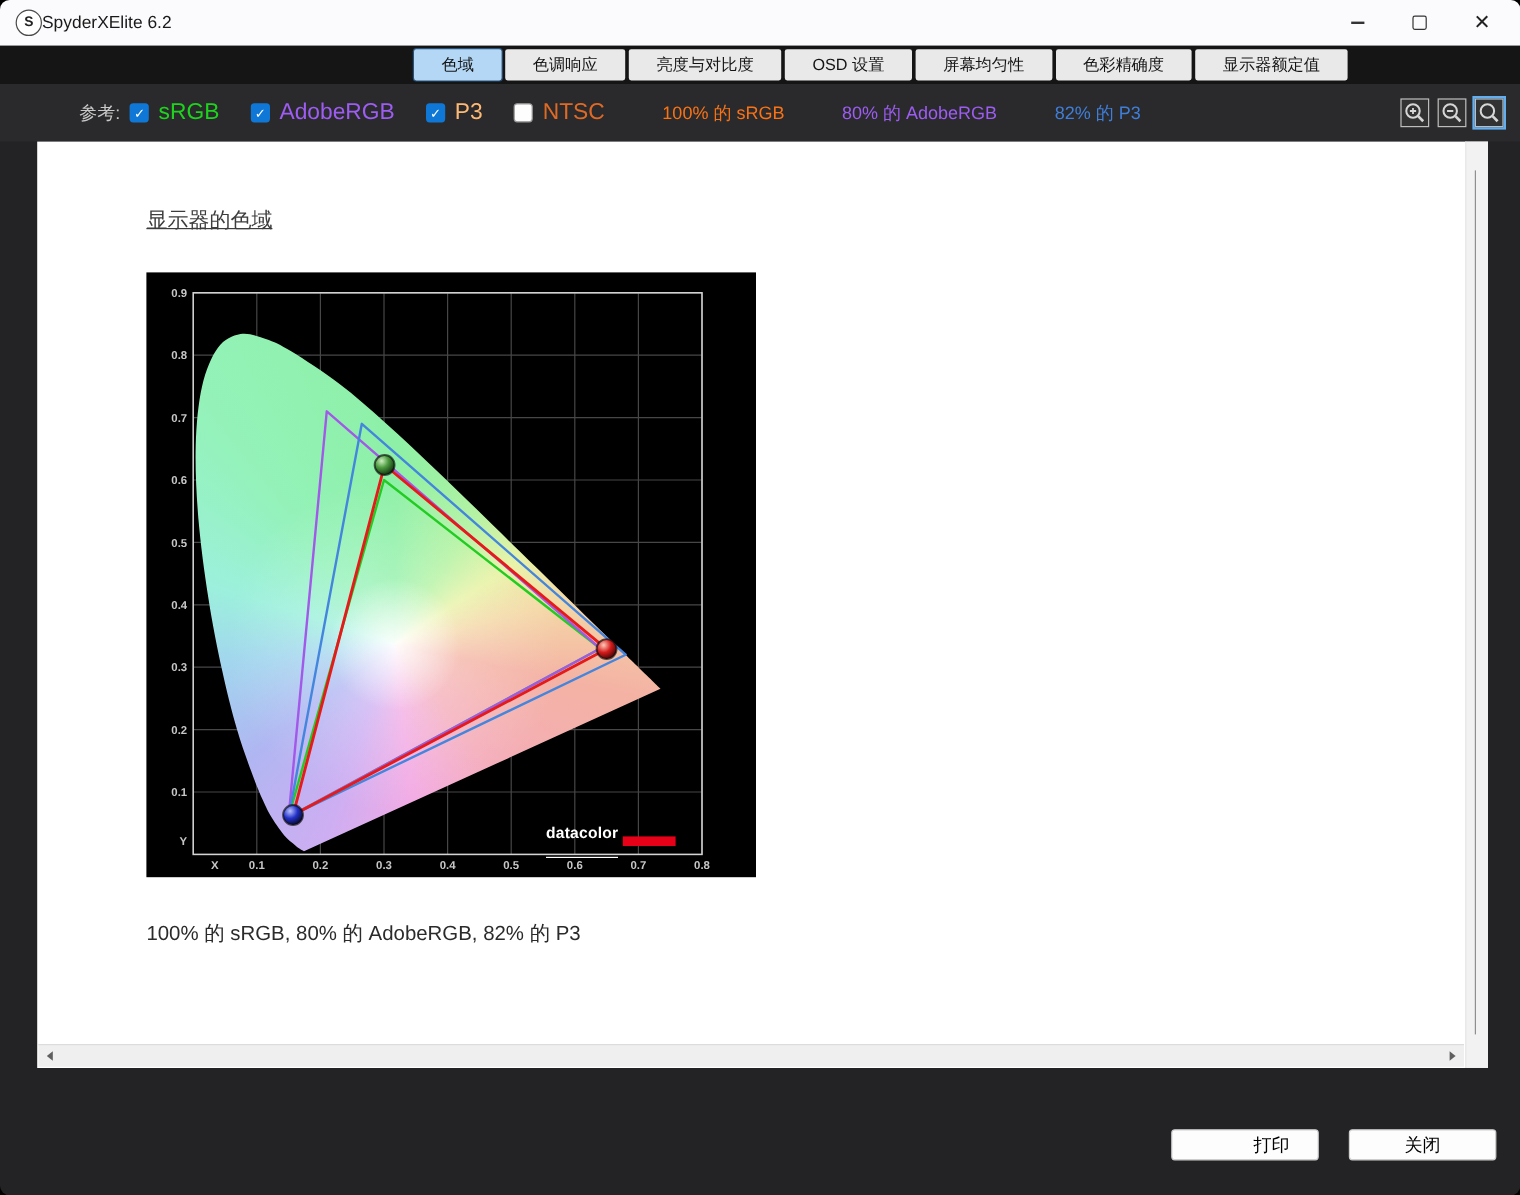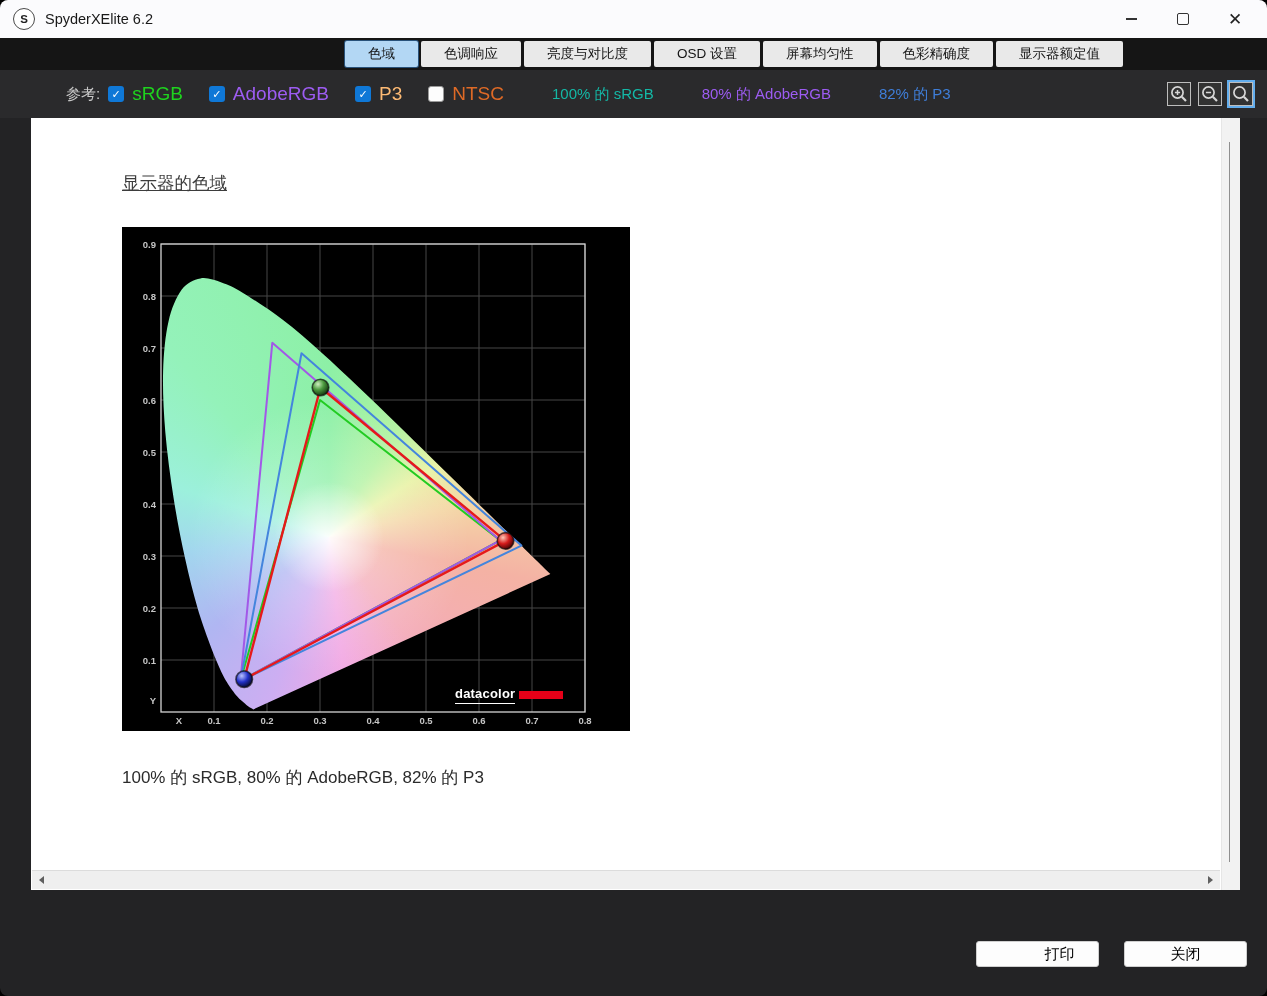--- a/index.html
+++ b/index.html
@@ -2,21 +2,21 @@
 <html><head>
 <meta charset="utf-8">
 <style>
   html,body{margin:0;padding:0;background:#000;}
   body{width:1267px;height:996px;position:relative;font-family:"Liberation Sans","DejaVu Sans",sans-serif;overflow:hidden;}
   .window{position:absolute;left:0;top:0;width:1267px;height:996px;background:#232325;border-radius:8px;overflow:hidden;}
 
   
   .titlebar{position:absolute;left:0;top:0;right:0;height:38px;background:#fbfbfd;border-bottom:1px solid #ececf2;display:flex;align-items:center;}
   .appicon{margin-left:13px;width:20px;height:20px;border:1.5px solid #4a4a4a;border-radius:50%;background:#fff;display:flex;align-items:center;justify-content:center;font-size:11.5px;font-weight:bold;color:#222;}
-  .title{margin-left:10px;font-size:14.5px;color:#191919;}
+  .title{font-size:14.5px;color:#191919;}
   .wbtns{margin-left:auto;display:flex;height:100%;margin-right:6px;}
   .wbtn{width:52px;height:100%;display:flex;align-items:center;justify-content:center;}
   .min-glyph{width:11px;height:1.5px;background:#333;}
   .max-glyph{width:10px;height:10px;border:1.3px solid #333;border-radius:2px;}
   .close-glyph{font-size:17px;color:#222;line-height:1;font-family:"DejaVu Sans",sans-serif;}
 
   
   .tabband{position:absolute;left:0;top:38px;right:0;height:32px;background:#151515;}
   .tab-bar{position:absolute;left:345px;top:3px;display:flex;gap:3px;}
   .tab{height:26px;line-height:26px;padding:0 23px;background:#e9e9e9;color:#141414;font-size:13.5px;border-radius:2px;white-space:nowrap;}
@@ -47,21 +47,21 @@
   .locus{position:absolute;left:0;top:0;width:508px;height:504px;
     background:
       radial-gradient(circle 55px at 207px 310px, rgba(255,255,255,.92), rgba(255,255,255,0)),
       radial-gradient(circle 140px at 207px 310px, rgba(255,255,255,.40), rgba(255,255,255,0)),
       conic-gradient(from 0deg at 207px 310px,
         #8df0a6 0deg,#b2f2a0 32deg,#e8f2a4 56deg,#f4d8a6 76deg,#f4b2a4 102deg,
         #f4acba 142deg,#f2aae4 174deg,#cdaef2 200deg,#b0b6f2 232deg,#a2d6ee 264deg,
         #9cf0dc 288deg,#94f2ba 320deg,#8df0a6 360deg);
   }
   .logo{position:absolute;left:333px;top:459px;display:flex;align-items:center;}
-  .logo-text{color:#fff;font-weight:bold;font-size:13px;border-bottom:1.5px solid #fff;padding-bottom:2px;letter-spacing:.2px;}
+  .logo-text{color:#fff;font-weight:bold;font-size:13px;border-bottom:1.5px solid #fff;padding-bottom:13px;letter-spacing:.2px;}
   .logo-swatch{width:44px;height:8px;background:#e60018;margin-left:4px;}
 
   
   .hscroll{position:absolute;left:1px;bottom:1px;right:20px;height:18px;background:#efefef;border-top:1px solid #dcdcdc;}
   .harrow-l{position:absolute;left:7px;top:5px;width:0;height:0;border-top:4px solid transparent;border-bottom:4px solid transparent;border-right:5px solid #5f5f5f;}
   .harrow-r{position:absolute;right:7px;top:5px;width:0;height:0;border-top:4px solid transparent;border-bottom:4px solid transparent;border-left:5px solid #5f5f5f;}
   .vscroll{position:absolute;right:0;top:0;width:19px;height:100%;background:#f2f2f2;border-left:1px solid #e6e6e6;box-sizing:border-box;}
   .vline{position:absolute;left:7px;top:24px;width:1px;height:720px;background:#8f8f8f;}
 
   
@@ -118,21 +118,21 @@
         <span class="cbg">
           <span class="cb on" style="background: rgb(15, 120, 215);">✓</span>
           <span class="cbl" style="color: #fdba74;">P3</span>
         </span>
         <span class="cbg">
           <span class="cb off"></span>
           <span class="cbl" style="color: rgb(223, 106, 38);">NTSC</span>
         </span>
       </span>
     <span id="ref-results" style="display:flex;align-items:center;">
-        <span class="res" style="color: #14b8a6;">100% 的 sRGB</span>
+        <span class="res" style="color: #f97316;">100% 的 sRGB</span>
         <span class="res" style="color: rgb(157, 92, 242);">80% 的 AdobeRGB</span>
         <span class="res" style="color: rgb(63, 126, 217);">82% 的 P3</span>
       </span>
     <span class="zooms">
         <button class="zbtn">
           <svg width="20" height="20" viewBox="0 0 20 20">
             <circle cx="8.5" cy="8.5" r="5.6" fill="none" stroke="#d6d6d6" stroke-width="1.7"></circle>
             <line x1="12.8" y1="12.8" x2="17" y2="17" stroke="#d6d6d6" stroke-width="2.2"></line>
             <line x1="5.9" y1="8.5" x2="11.1" y2="8.5" stroke="#d6d6d6" stroke-width="1.5"></line>
             <line x1="8.5" y1="5.9" x2="8.5" y2="11.1" stroke="#d6d6d6" stroke-width="1.5"></line>

